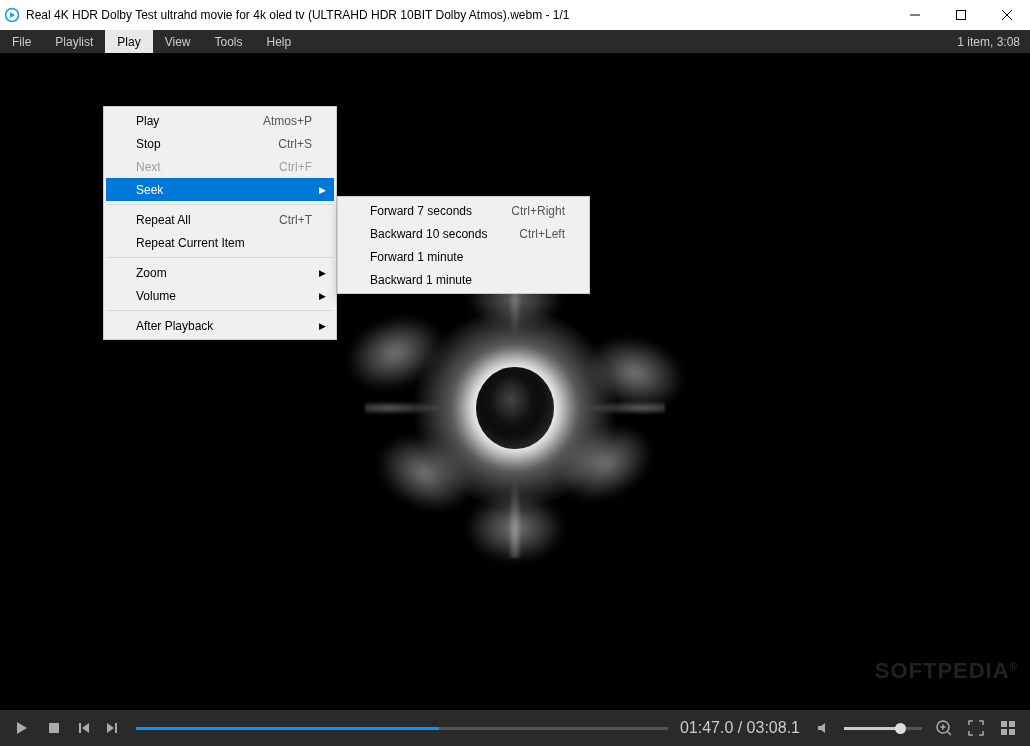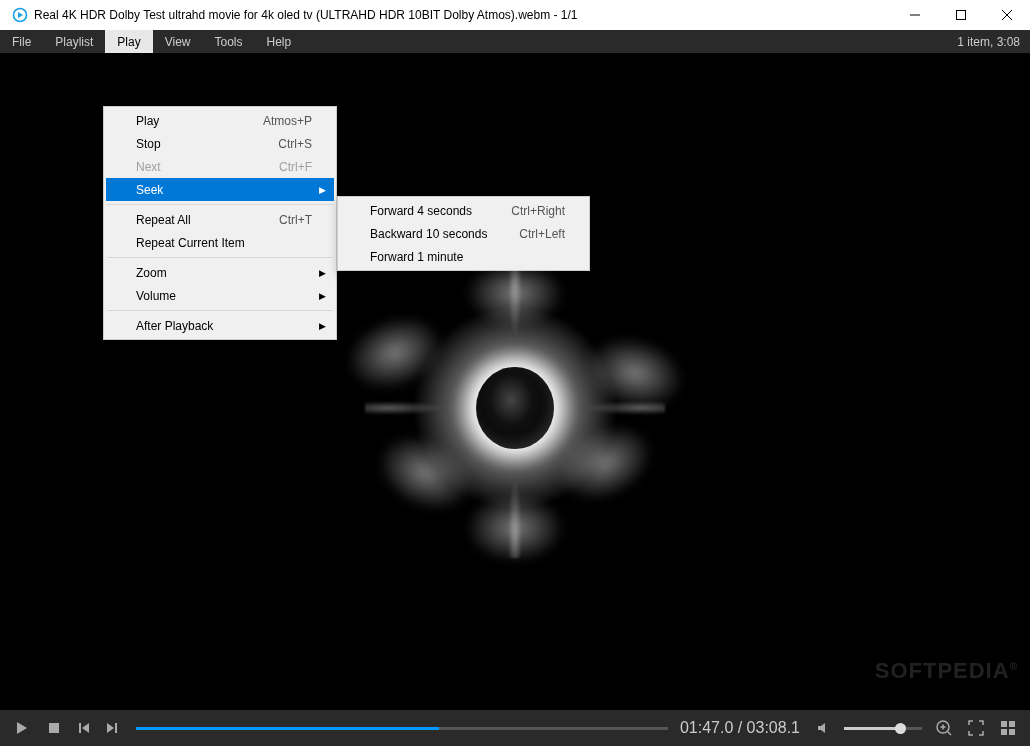--- a/index.html
+++ b/index.html
@@ -1,19 +1,19 @@
 <!DOCTYPE html>
 <html><head>
 <meta charset="utf-8">
 <style>
 * { box-sizing: border-box; margin: 0; padding: 0; font-family: "Segoe UI", Tahoma, sans-serif; }
 body { width: 1030px; height: 746px; overflow: hidden; background: #fff; position: relative; }
 
 
-.titlebar { height: 30px; background: #fff; display: flex; align-items: center; padding-left: 12px; color: #000; font-size: 12px; }
+.titlebar { height: 30px; background: #fff; display: flex; align-items: center; padding-left: 4px; color: #000; font-size: 12px; }
 .titlebar .app-icon { width: 16px; height: 16px; margin-right: 6px; display: flex; align-items: center; justify-content: center; }
 .titlebar .title-text { flex: 1; white-space: nowrap; overflow: hidden; }
 .titlebar .win-controls { display: flex; }
 .titlebar .win-btn { width: 46px; height: 30px; display: flex; align-items: center; justify-content: center; font-size: 10px; color: #000; }
 
 
 .menubar { height: 23px; background: #2a2a2a; display: flex; align-items: stretch; color: #ccc; font-size: 12px; }
 .menubar .menu-item { padding: 0 12px; display: flex; align-items: center; cursor: default; }
 .menubar .menu-item.active { background: #e8e8e8; color: #000; }
 .menubar .spacer { flex: 1; }
@@ -181,29 +181,32 @@
       </div>
     <div class="sep"></div>
     <div class="dd-item">
         <span class="label">After Playback</span>
         <span class="arrow">▶</span>
       </div>
   </div>
 
   <div class="dropdown dd-seek">
     <div class="dd-item">
-        <span class="label">Forward 4 seconds</span>
+        <span class="label">Forward 7 seconds</span>
         <span class="shortcut">Ctrl+Right</span>
       </div>
     <div class="dd-item">
         <span class="label">Backward 10 seconds</span>
         <span class="shortcut">Ctrl+Left</span>
       </div>
     <div class="dd-item">
         <span class="label">Forward 1 minute</span>
+      </div>
+    <div class="dd-item">
+        <span class="label">Backward 1 minute</span>
       </div>
   </div>
 </div>
 
 <div class="controls">
   <div class="ctrl-btn">
     <svg width="16" height="16" viewBox="0 0 16 16">
         <path d="M3 2 L13 8 L3 14 Z" fill="#aaa"></path>
       </svg>
   </div>

